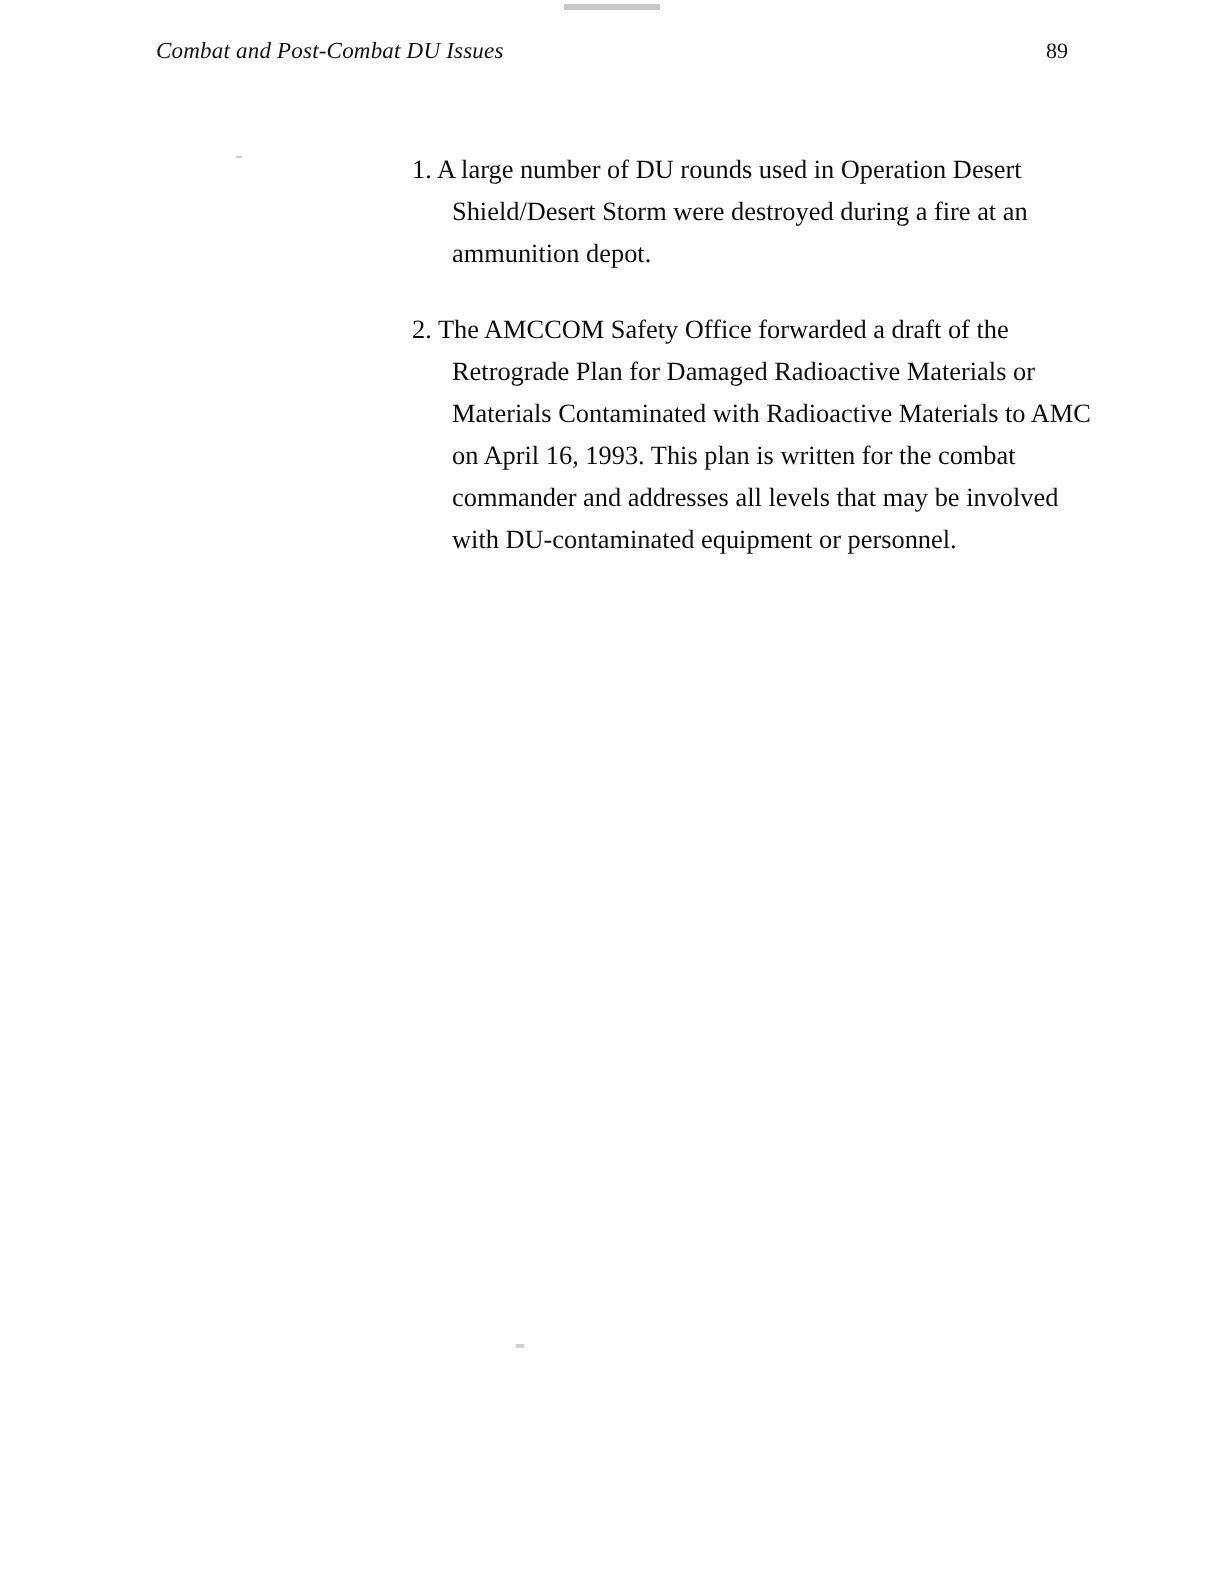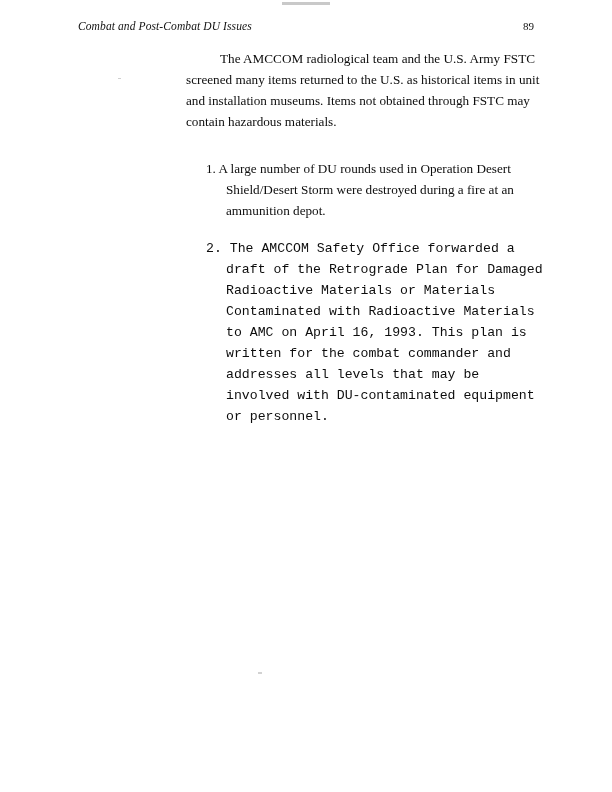--- a/index.html
+++ b/index.html
@@ -87,21 +87,20 @@
     margin: 0;
     font-size: 13.2px;
     line-height: 21px;
     text-indent: 0;
     padding-left: 20px;
     text-indent: -20px;
     margin-left: 20px;
   }
   p.note + p.note {
     margin-top: 17px;
-    font-family: Liberation Mono, monospace;
   }
 
   
   .speck-left {
     position: absolute;
     top: 78px;
     left: 118px;
     width: 3px;
     height: 1px;
     background: #cfcfcf;
@@ -124,21 +123,20 @@
   <div class="speck-left"></div>
   <div class="speck-bottom"></div>
 
   <div class="running-head">
     <span class="title">Combat and Post-Combat DU Issues</span>
     <span class="folio">89</span>
   </div>
 
   <div class="body">
 
-    <p class="para">The AMCCOM radiological team and the U.S. Army FSTC screened many items returned to the U.S. as historical items in unit and installation museums. Items not obtained through FSTC may contain hazardous materials.</p>
 
     <div class="endnotes-block">
       <p class="note">1.  A large number of DU rounds used in Operation Desert Shield/Desert Storm were destroyed during a fire at an ammunition depot.</p>
       <p class="note">2.  The AMCCOM Safety Office forwarded a draft of the Retrograde Plan for Damaged Radioactive Materials or Materials Contaminated with Radioactive Materials to AMC on April 16, 1993. This plan is written for the combat commander and addresses all levels that may be involved with DU-contaminated equipment or personnel.</p>
     </div>
 
   </div>
 </div>
 
 </body></html>

